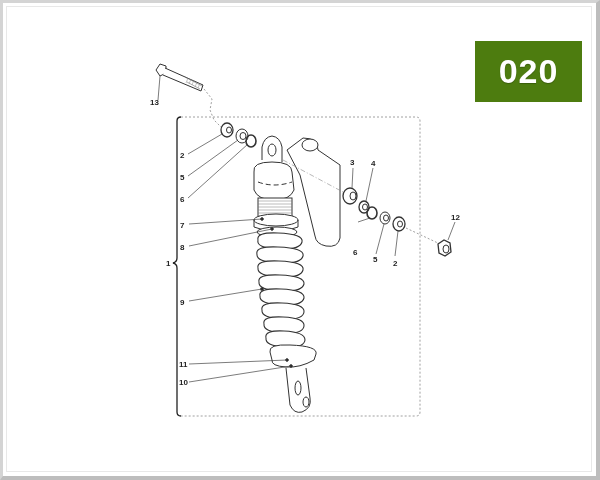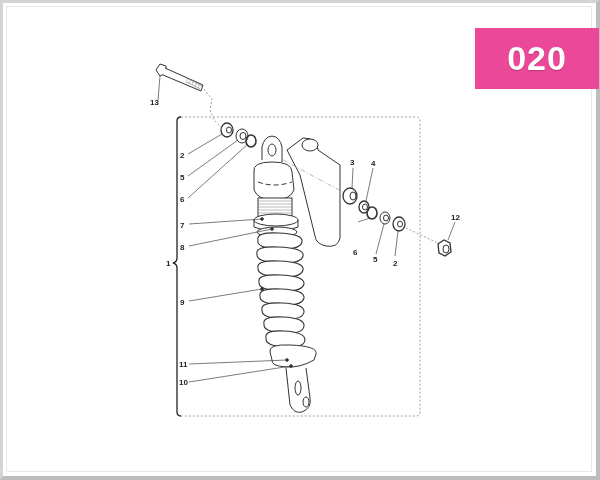--- a/index.html
+++ b/index.html
@@ -11,22 +11,22 @@
     position: absolute; left: 0; top: 0; width: 600px; height: 480px;
     box-sizing: border-box;
     border-top: 3px solid #d4d4d4; border-left: 3px solid #d4d4d4;
     border-right: 4px solid #bdbdbd; border-bottom: 4px solid #bdbdbd;
   }
   .frame-inner {
     position: absolute; left: 3px; top: 3px; right: 4px; bottom: 4px;
     border: 1px solid #e8e8e8; box-sizing: border-box;
   }
   .badge {
-    position: absolute; left: 475px; top: 28px; width: 124px; height: 61px;
-    background: #ec4899; color: #ffffff; font-weight: bold; font-size: 34px;
+    position: absolute; left: 475px; top: 41px; width: 107px; height: 61px;
+    background: #4d7c0f; color: #ffffff; font-weight: bold; font-size: 34px;
     display: flex; align-items: center; justify-content: center; letter-spacing: 1px;
     text-shadow: 0 1px 1px rgba(0,0,0,0.25);
   }
   svg.diagram { position: absolute; left: 0; top: 0; }
   .lbl { font-family: "Liberation Sans", sans-serif; font-size: 8px; font-weight: bold; fill: #222; }
 </style>
 </head>
 <body>
 
 <div class="frame">

